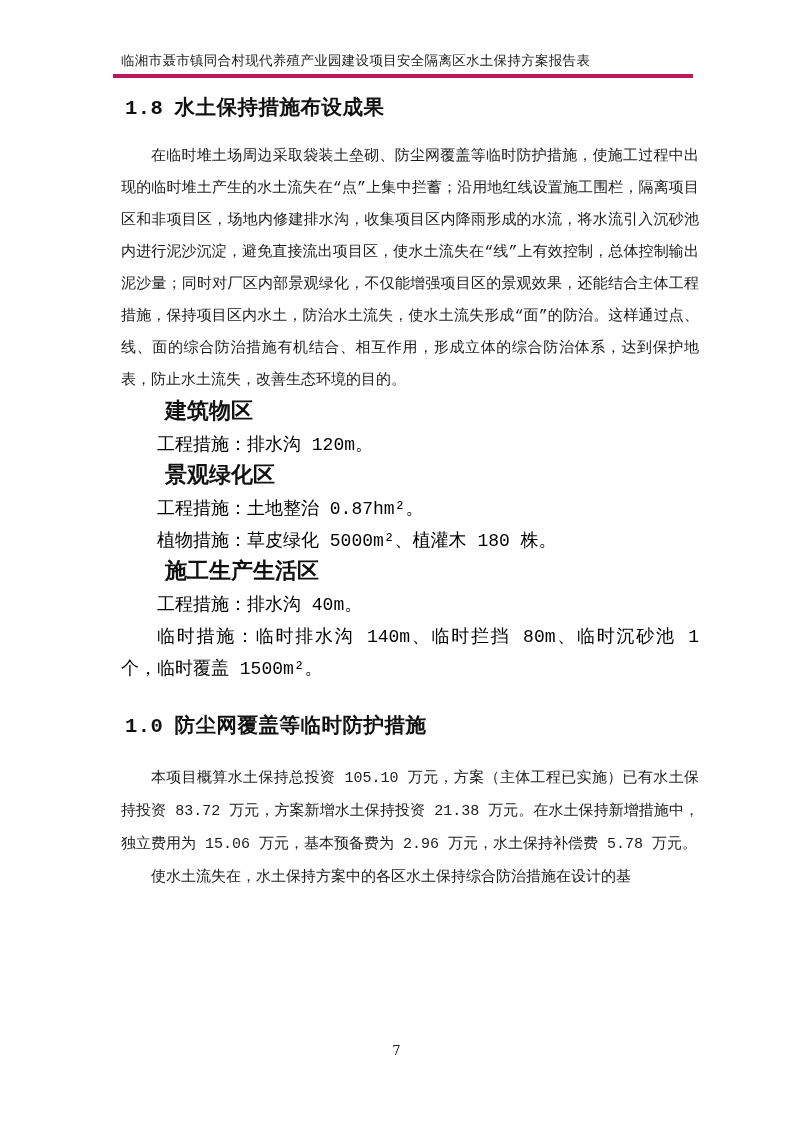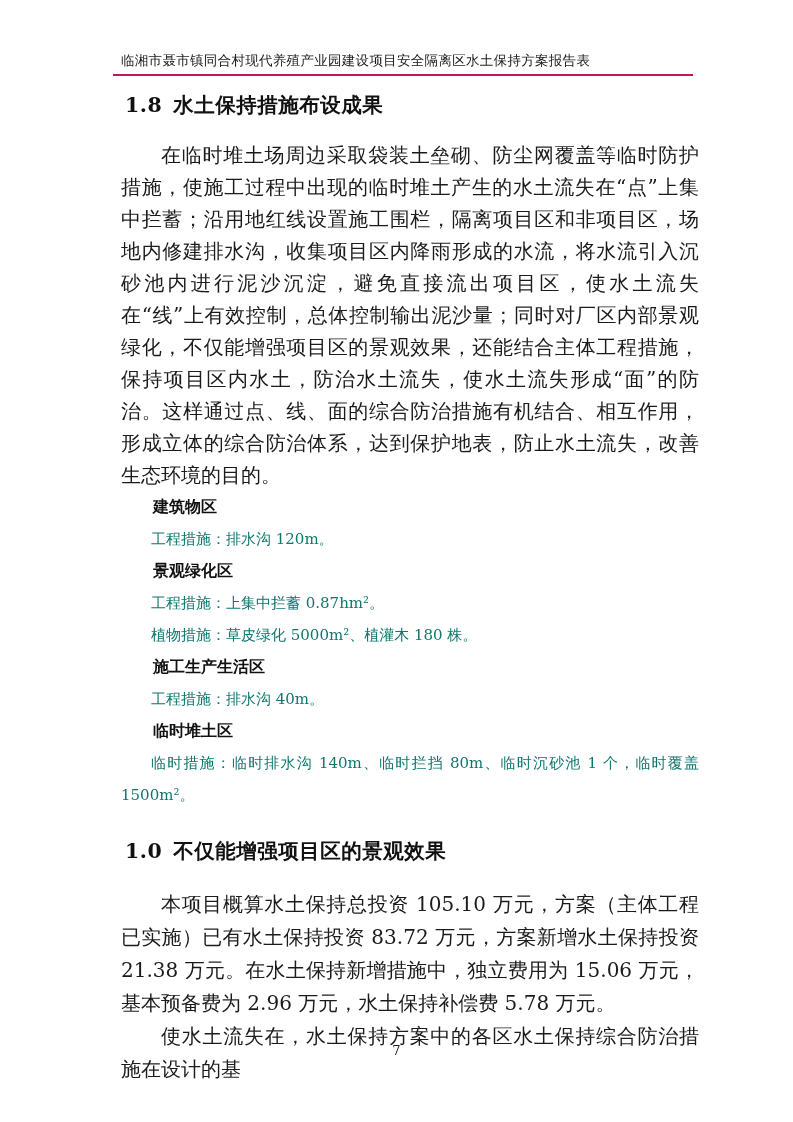--- a/index.html
+++ b/index.html
@@ -11,64 +11,65 @@
     margin: 0 auto;
     background: #ffffff;
     color: #1b1b1b;
     font-family: "DejaVu Serif", "Liberation Serif", serif;
     overflow: hidden;
   }
   .header {
     margin: 0 100px 0 113px;
     padding-top: 52px;
     padding-bottom: 4px;
-    border-bottom: 2px solid #be185d;
+    border-bottom: 4px solid #be185d;
   }
   .header-title {
     display: block;
     margin-left: 8px;
     font-size: 13.5px;
     letter-spacing: 0.3px;
     color: #1b1b1b;
     white-space: nowrap;
   }
   .content {
     margin: 0 94px 16px 121px;
     width: 578px;
+    font-family: Liberation Mono, monospace;
   }
   h2.section-heading {
     font-size: 20.5px;
     font-weight: bold;
     color: #111;
     letter-spacing: 0.5px;
   }
   h2.heading-18 { margin: 15px 0 20px 4px; }
   h2.heading-19 { margin: 26px 0 23px 4px; }
   .h-num { margin-right: 11px; }
   .para {
-    font-size: 20px;
+    font-size: 15px;
     line-height: 32px;
     text-align: justify;
     text-indent: 2em;
     color: #1b1b1b;
   }
   .para-19 { line-height: 33px; }
   .zone-heading {
-    font-size: 16px;
+    font-size: 22px;
     font-weight: bold;
     line-height: 32px;
     text-indent: 2em;
     color: #111;
   }
   .measure {
-    font-size: 15px;
+    font-size: 18px;
     line-height: 32px;
     text-align: justify;
     text-indent: 2em;
-    color: #0f766e;
+    color: #000000;
   }
   .footer {
     position: absolute;
     left: 0;
     right: 0;
     bottom: 64px;
     text-align: center;
     font-size: 13px;
     color: #1b1b1b;
   }
@@ -91,36 +92,35 @@
     <p class="para">在临时堆土场周边采取袋装土垒砌、防尘网覆盖等临时防护措施，使施工过程中出现的临时堆土产生的水土流失在“点”上集中拦蓄；沿用地红线设置施工围栏，隔离项目区和非项目区，场地内修建排水沟，收集项目区内降雨形成的水流，将水流引入沉砂池内进行泥沙沉淀，避免直接流出项目区，使水土流失在“线”上有效控制，总体控制输出泥沙量；同时对厂区内部景观绿化，不仅能增强项目区的景观效果，还能结合主体工程措施，保持项目区内水土，防治水土流失，使水土流失形成“面”的防治。这样通过点、线、面的综合防治措施有机结合、相互作用，形成立体的综合防治体系，达到保护地表，防止水土流失，改善生态环境的目的。</p>
 
     <div class="zone">
       <div class="zone-heading">建筑物区</div>
       <div class="measure">工程措施：排水沟 120m。</div>
     </div>
 
 
     <div class="zone">
       <div class="zone-heading">景观绿化区</div>
-      <div class="measure">工程措施：上集中拦蓄 0.87hm²。</div>
+      <div class="measure">工程措施：土地整治 0.87hm²。</div>
       <div class="measure">植物措施：草皮绿化 5000m²、植灌木 180 株。</div>
     </div>
 
     <div class="zone">
       <div class="zone-heading">施工生产生活区</div>
       <div class="measure">工程措施：排水沟 40m。</div>
     </div>
 
     <div class="zone">
-      <div class="zone-heading">临时堆土区</div>
       <div class="measure">临时措施：临时排水沟 140m、临时拦挡 80m、临时沉砂池 1 个，临时覆盖 1500m²。</div>
     </div>
 
     <h2 class="section-heading heading-19">
-      <span class="h-num">1.0</span><span>不仅能增强项目区的景观效果</span>
+      <span class="h-num">1.0</span><span>防尘网覆盖等临时防护措施</span>
     </h2>
 
     <p class="para para-19">本项目概算水土保持总投资 105.10 万元，方案（主体工程已实施）已有水土保持投资 83.72 万元，方案新增水土保持投资 21.38 万元。在水土保持新增措施中，独立费用为 15.06 万元，基本预备费为 2.96 万元，水土保持补偿费 5.78 万元。</p>
     <p class="para para-19">使水土流失在，水土保持方案中的各区水土保持综合防治措施在设计的基</p>
 
   </div>
 
   <div class="footer">
     <span>7</span>
   </div>

